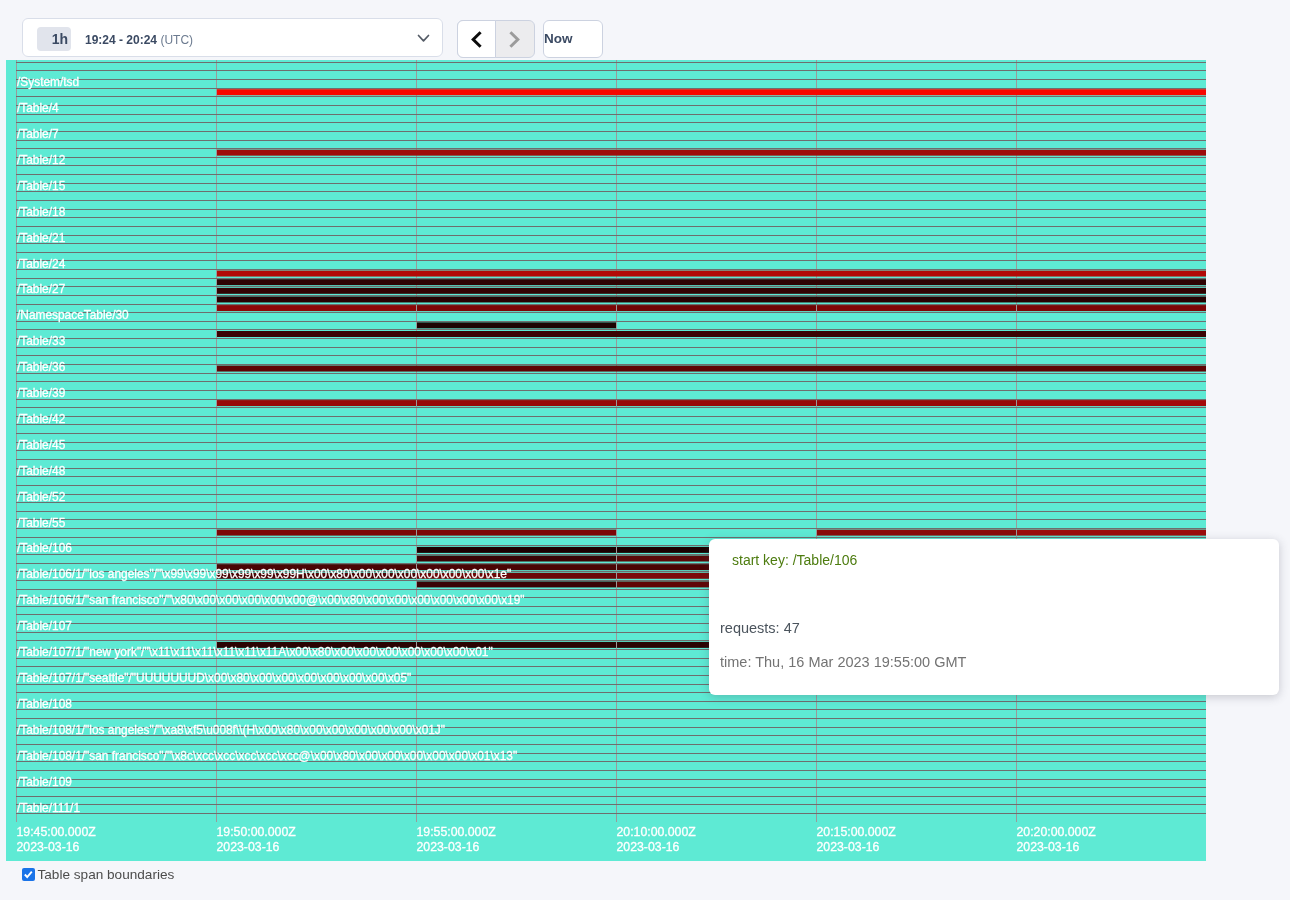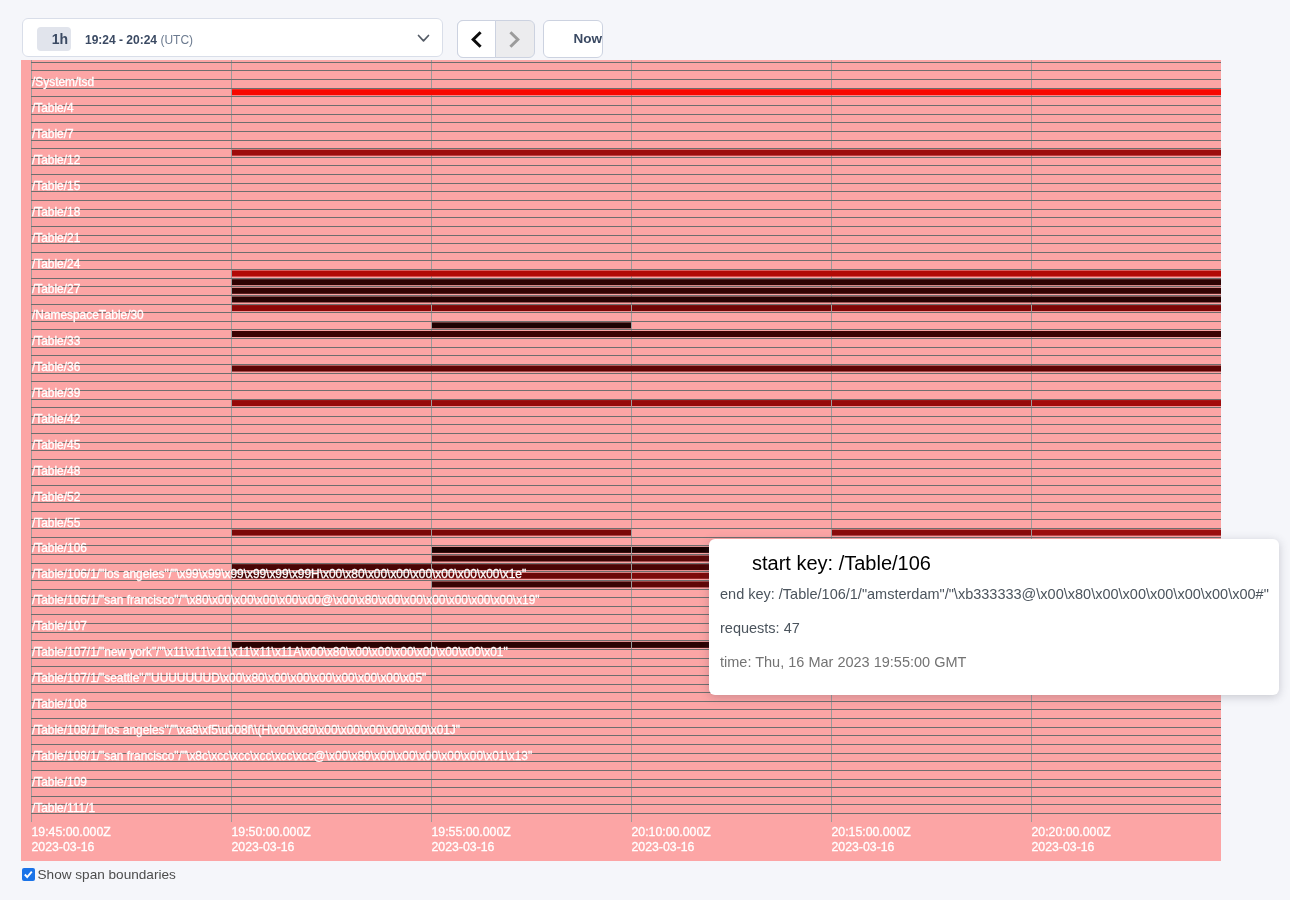--- a/index.html
+++ b/index.html
@@ -17,23 +17,23 @@
       <path d="M1.5 1.5 L6.5 6.8 L11.5 1.5" stroke="#545b66" stroke-width="1.7" fill="none" stroke-linecap="round" stroke-linejoin="round"></path>
     </svg>
 <div class="abs" style="left:456.5px;top:20px;width:78px;height:38px;background:#ececee;border:1px solid #ccd2e0;border-radius:6px;box-sizing:border-box"></div>
 <div class="abs" style="left:456.5px;top:20px;width:39px;height:38px;background:#fff;border:1px solid #ccd2e0;border-radius:6px 0 0 6px;box-sizing:border-box"></div>
 <svg class="abs" style="left:471px;top:31px" width="11" height="17">
       <path d="M9.6 1.2 L2.2 8.5 L9.6 15.8" stroke="#0c0c0c" stroke-width="3" fill="none" stroke-linecap="butt" stroke-linejoin="miter"></path>
     </svg>
 <svg class="abs" style="left:509px;top:31px" width="11" height="17">
       <path d="M1.4 1.2 L8.8 8.5 L1.4 15.8" stroke="#9b9b9b" stroke-width="3" fill="none" stroke-linecap="butt" stroke-linejoin="miter"></path>
     </svg>
-<div class="abs" style="left:543px;top:20px;width:60px;height:38px;background:#fff;border:1px solid #ccd2e0;border-radius:6px;box-sizing:border-box;text-align:right;line-height:36px;font-size:13.5px;font-weight:bold;color:#3b4a63;filter:blur(0px)">Now</div>
-
-<div class="abs" style="left:21px;top:60px;width:1200px;height:801px;background:#fca5a5;transform:translateZ(0)">
+<div class="abs" style="left:543px;top:20px;width:60px;height:38px;background:#fff;border:1px solid #ccd2e0;border-radius:6px;box-sizing:border-box;text-align:left;line-height:36px;font-size:13.5px;font-weight:bold;color:#3b4a63;filter:blur(0px)">Now</div>
+
+<div class="abs" style="left:6px;top:60px;width:1200px;height:801px;background:#5eead4;transform:translateZ(0)">
 <svg width="1200" height="801" style="position:absolute;left:0;top:0;filter:blur(0px)">
 <rect x="10.0" y="0" width="1" height="762" fill="#9a9a9a"></rect>
 <rect x="210.0" y="0" width="1" height="762" fill="#9a9a9a"></rect>
 <rect x="410.0" y="0" width="1" height="762" fill="#9a9a9a"></rect>
 <rect x="610.0" y="0" width="1" height="762" fill="#9a9a9a"></rect>
 <rect x="810.0" y="0" width="1" height="762" fill="#9a9a9a"></rect>
 <rect x="1010.0" y="0" width="1" height="762" fill="#9a9a9a"></rect>
 <rect x="211" y="29.21" width="989.0" height="6.0" fill="#f70800"></rect>
 <rect x="211" y="89.65" width="989.0" height="6.0" fill="#9e0c0c"></rect>
 <rect x="211" y="210.55" width="989.0" height="6.0" fill="#b20a06"></rect>
@@ -197,24 +197,23 @@
 <text x="410.5" y="790.7" font-size="12.3" fill="#ffffff" stroke="#ffffff" stroke-width="0.3">2023-03-16</text>
 <text x="610.5" y="775.6" font-size="12.3" fill="#ffffff" stroke="#ffffff" stroke-width="0.3">20:10:00.000Z</text>
 <text x="610.5" y="790.7" font-size="12.3" fill="#ffffff" stroke="#ffffff" stroke-width="0.3">2023-03-16</text>
 <text x="810.5" y="775.6" font-size="12.3" fill="#ffffff" stroke="#ffffff" stroke-width="0.3">20:15:00.000Z</text>
 <text x="810.5" y="790.7" font-size="12.3" fill="#ffffff" stroke="#ffffff" stroke-width="0.3">2023-03-16</text>
 <text x="1010.5" y="775.6" font-size="12.3" fill="#ffffff" stroke="#ffffff" stroke-width="0.3">20:20:00.000Z</text>
 <text x="1010.5" y="790.7" font-size="12.3" fill="#ffffff" stroke="#ffffff" stroke-width="0.3">2023-03-16</text>
 </svg>
 </div>
 <div style="position:absolute;left:709px;top:539px;width:570px;height:156px;background:#fff;border-radius:6px;box-shadow:0 2px 10px rgba(60,60,80,.25);z-index:5"></div>
-<div style="position:absolute;left:752px;top:552px;font-size:20px;color:#000000;z-index:6;white-space:pre;filter:blur(0px)">start key: /Table/106</div>
-<div style="position:absolute;left:720px;top:586px;font-size:14.5px;color:#4b545d;z-index:6;white-space:pre;filter:blur(0px)">end key: /Table/106/1/"amsterdam"/"\xb333333@\x00\x80\x00\x00\x00\x00\x00\x00#"</div>
+<div style="position:absolute;left:732px;top:552px;font-size:14px;color:#4d7c0f;z-index:6;white-space:pre;filter:blur(0px)">start key: /Table/106</div>
 <div style="position:absolute;left:720px;top:620px;font-size:14.5px;color:#4b545d;z-index:6;white-space:pre;filter:blur(0px)">requests: 47</div>
 <div style="position:absolute;left:720px;top:654px;font-size:14.5px;color:#737373;z-index:6;white-space:pre;filter:blur(0px)">time: Thu, 16 Mar 2023 19:55:00 GMT</div>
 
 <div class="abs" style="left:22px;top:868px;width:12.5px;height:12.5px;background:#1a73e8;border-radius:2px"></div>
 <svg class="abs" style="left:22px;top:868px" width="12.5" height="12.5">
       <path d="M2.8 6.5 L5.2 9 L9.8 3.7" stroke="#fff" stroke-width="1.9" fill="none" stroke-linecap="butt" stroke-linejoin="miter"></path>
     </svg>
-<div class="abs t" style="left:37.5px;top:866.5px;font-size:13.6px;color:#4c4c4c">Show span boundaries</div>
+<div class="abs t" style="left:37.5px;top:866.5px;font-size:13.6px;color:#4c4c4c">Table span boundaries</div>
 
 </div>
 
 </body></html>

